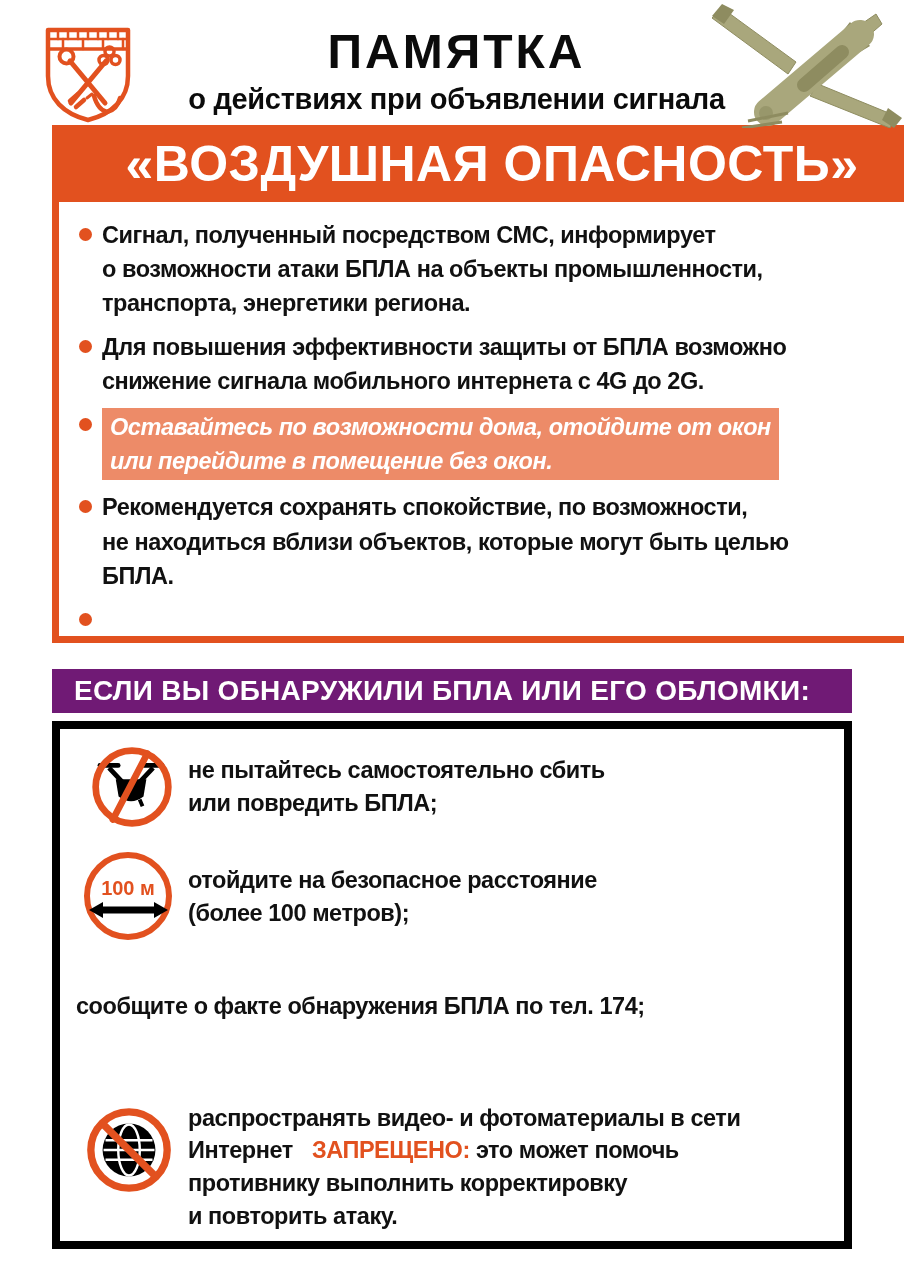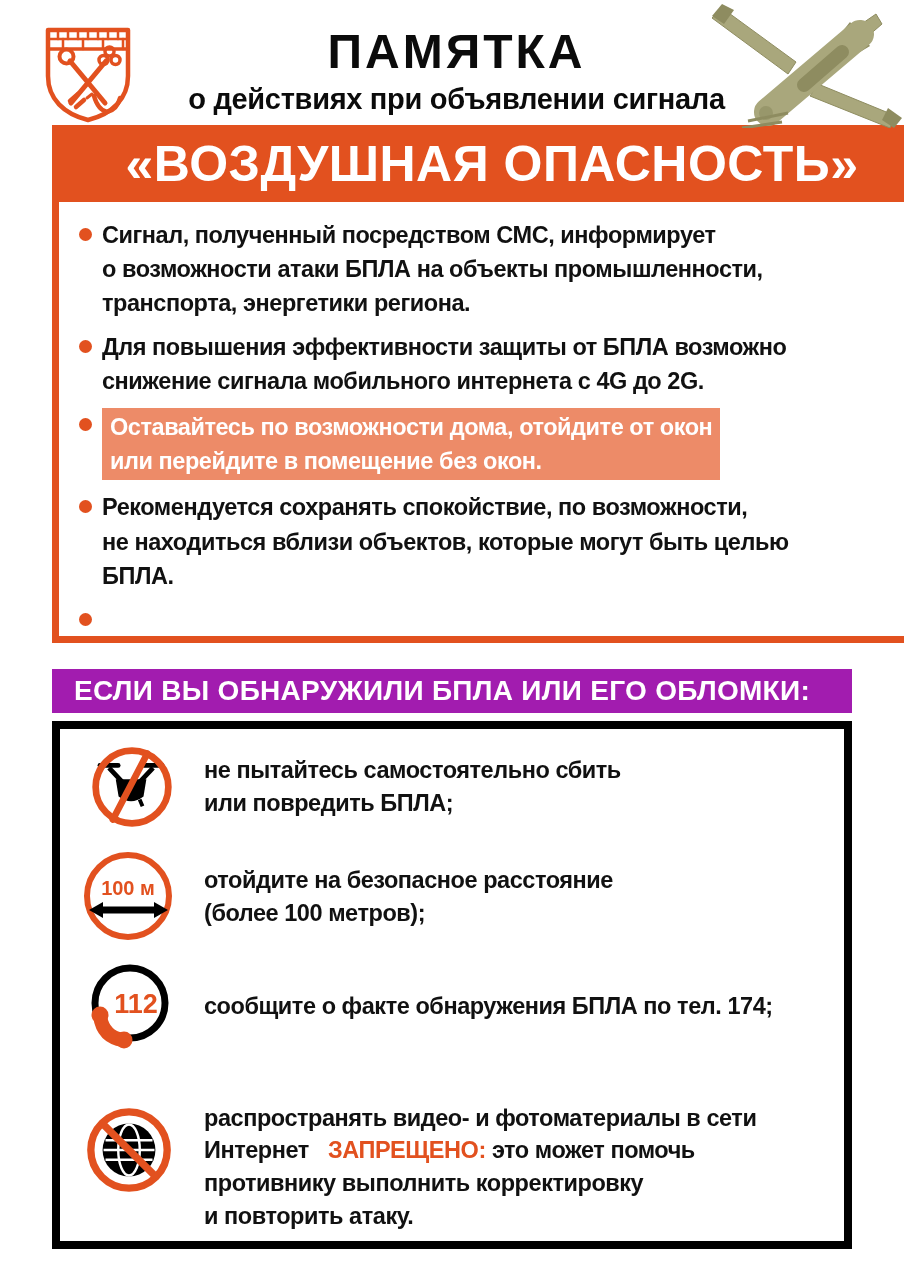--- a/index.html
+++ b/index.html
@@ -22,29 +22,29 @@
     letter-spacing:0.5px; white-space:nowrap; }
   .alert-body { border:7px solid #E2511F; border-top:none; background:#fff;
     padding:16px 10px 0 20px; min-height:420px; }
   .alert-body ul { list-style:none; }
   .alert-body li { display:flex; align-items:flex-start; margin-bottom:10px; }
   .dot { flex:0 0 13px; width:13px; height:13px; border-radius:50%;
     background:#E2511F; margin:10px 10px 0 0; }
   .btxt { font-size:23.5px; font-weight:700; line-height:1.45;
     letter-spacing:-0.45px; white-space:pre-line; }
   li.hl .btxt { background:#ED8B68; color:#ffffff; padding:2px 8px;
-    -webkit-box-decoration-break:clone; box-decoration-break:clone; }
+    -webkit-box-decoration-break:clone; box-decoration-break:clone;font-style:italic; }
 
   
-  .found-header { margin:26px 0 8px 52px; width:800px; height:44px; background:#a21caf;
+  .found-header { margin:26px 0 8px 52px; width:800px; height:44px; background:#701a75;
     color:#fff; display:flex; align-items:center; padding-left:22px;
     font-size:28px; font-weight:700; letter-spacing:0.3px; white-space:nowrap; }
   .found-box { margin-left:52px; width:800px; border:8px solid #000; background:#fff;
     padding:10px 8px 8px 16px; display:flex; flex-direction:column; gap:14px; }
-  .row { display:flex; align-items:center; gap:28px; min-height:96px; }
+  .row { display:flex; align-items:center; gap:12px; min-height:96px; }
   .icon-box { flex:0 0 100px; display:flex; justify-content:flex-end; align-items:center; }
   .itxt { font-size:23.5px; font-weight:700; line-height:1.4;
     letter-spacing:-0.45px; white-space:pre-line; }
   .em-orange { color:#E2511F; font-weight:700;margin-left:13px; }
   .icon-label { font-family:"Liberation Sans", sans-serif; font-weight:700; fill:#E2511F; }
 </style>
 </head>
 <body>
 
 <div class="page">
@@ -147,29 +147,20 @@
           <path d="M19,61 L76,61" stroke="#000" stroke-width="7"></path>
           <polygon points="8,61 22,53 22,69" fill="#000"></polygon>
           <polygon points="87,61 73,53 73,69" fill="#000"></polygon>
         </svg>
       </div>
       <div class="itxt">отойдите на безопасное расстояние
 (более 100 метров);</div>
     </div>
 
     <div class="row">
-      <div class="icon-box">
-        <svg width="95" height="95" viewBox="0 0 95 95">
-          <circle cx="49" cy="44" r="35" fill="none" stroke="#000" stroke-width="7"></circle>
-          <text class="icon-label" x="55" y="54" font-size="27" text-anchor="middle">112</text>
-          <path d="M19,57 Q22,78 42,81" fill="none" stroke="#E2511F" stroke-width="14" stroke-linecap="round"></path>
-          <circle cx="19" cy="56" r="8.5" fill="#E2511F"></circle>
-          <circle cx="43" cy="81" r="8.5" fill="#E2511F"></circle>
-        </svg>
-      </div>
       <div class="itxt">сообщите о факте обнаружения БПЛА по тел. 174;</div>
     </div>
 
     <div class="row">
       <div class="icon-box">
         <svg width="93" height="93" viewBox="0 0 95 95">
           <circle cx="47" cy="47" r="27" fill="#000"></circle>
           <ellipse cx="47" cy="47" rx="11" ry="26" fill="none" stroke="#fff" stroke-width="2.5"></ellipse>
           <path d="M23,37 H71 M21,47 H73 M23,57 H71" stroke="#fff" stroke-width="2.5"></path>
           <circle cx="47" cy="47" r="39" fill="none" stroke="#E2511F" stroke-width="7.5"></circle>

